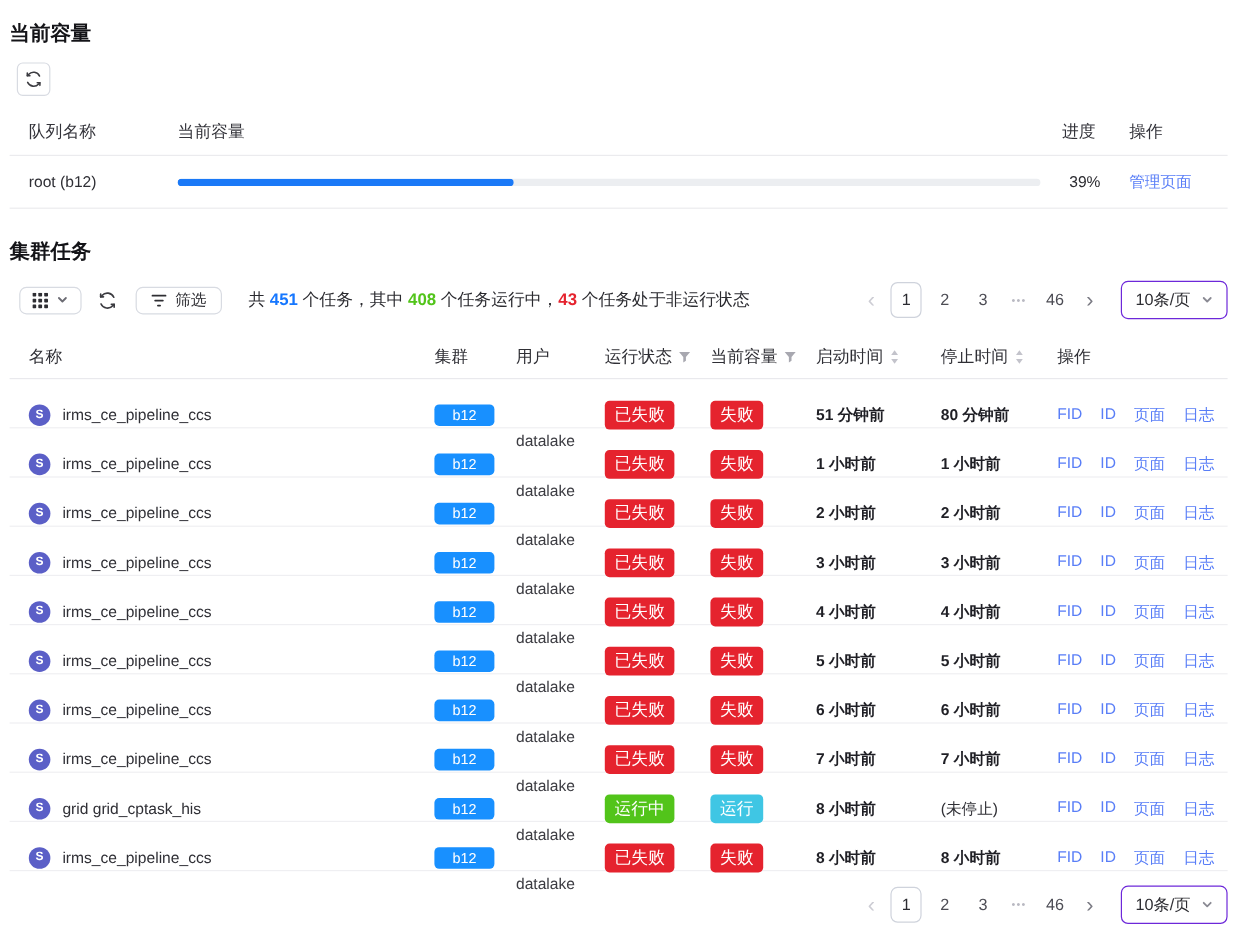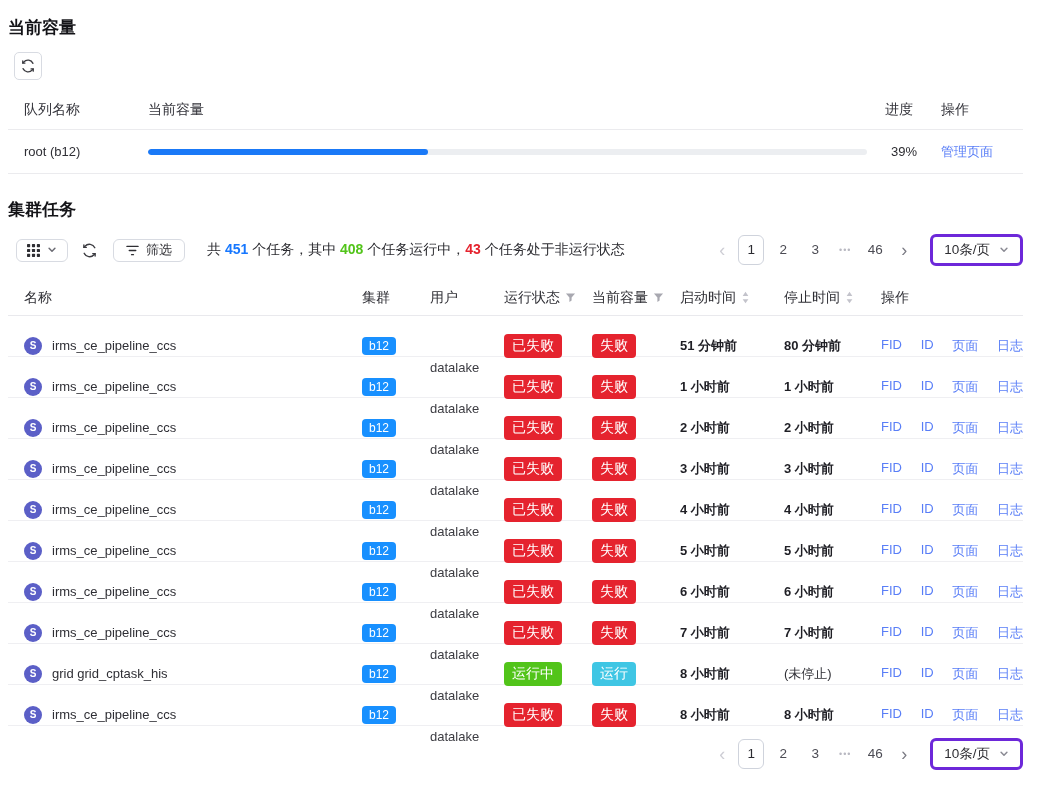--- a/index.html
+++ b/index.html
@@ -53,46 +53,46 @@
 
   
   .pager { margin-left: auto; display: flex; align-items: center; gap: 6px; }
   .pg-arrow { font-size: 18px; line-height: 30px; color: #7b7b84; width: 20px; text-align: center;
     cursor: pointer; user-select: none; }
   .pg-arrow.disabled { color: #cdcdd4; cursor: default; }
   .pg-num { min-width: 26px; height: 30px; line-height: 30px; text-align: center; font-size: 13.5px;
     color: #4c4c54; cursor: pointer; border-radius: 6px; }
   .pg-num.current { border: 1px solid #cfd3dc; line-height: 28px; color: #2b2b31; font-weight: 500; background: #fff; }
   .pg-ellipsis { color: #b9b9c2; font-size: 9px; letter-spacing: 1px; width: 22px; text-align: center; cursor: pointer; }
-  .size-select { margin-left: 10px; height: 32px; border: 3px solid #6d28d9; border-radius: 6px;
+  .size-select { margin-left: 10px; height: 32px; border: 1px solid #6d28d9; border-radius: 6px;
     display: inline-flex; align-items: center; gap: 9px; padding: 0 11px; font-size: 13.5px;
     color: #2e2e33; cursor: pointer; background: #fff; }
 
   
   .ttable { margin-top: 14px; }
   .thead, .trow {
     display: grid; grid-template-columns: 354px 68px 74px 88px 88px 104px 89px 1fr;
     align-items: center;
   }
   .thead { height: 36px; border-bottom: 1px solid #e9e9ed; font-size: 14px; font-weight: 500; color: #2f2f35; }
   .th { display: flex; align-items: center; gap: 5px; }
   .trow { height: 41px; border-bottom: 1px solid #efeff2; font-size: 13px; }
   .td-name { display: flex; align-items: center; gap: 10px; padding-left: 16px; }
   .avatar { width: 18px; height: 18px; border-radius: 50%; background: #5b5fc7; color: #fff;
     font-size: 10px; font-weight: 700; display: inline-flex; align-items: center; justify-content: center; flex: none; }
   .tname { color: #2f2f35; }
-  .cluster-badge { background: #1890ff; color: #fff; font-size: 12px; padding: 2px 7px; border-radius: 4px; }
+  .cluster-badge { background: #1890ff; color: #fff; font-size: 12px; padding: 2px 15px; border-radius: 4px; }
   .tuser { color: #3c3c42; margin-top: 44px; }
   .pill { color: #fff; font-size: 14px; padding: 3px 8px; border-radius: 4px; display: inline-block; white-space: nowrap; }
   .st-red { background: #e5232e; }
   .st-green { background: #52c41a; }
   .st-cyan { background: #3fc6e4; }
   .ttime { font-weight: 600; color: #1f1f25; }
   .ttime.plain { font-weight: 400; color: #2f2f35; }
-  .tactions { display: flex; gap: 5px; padding-left: 8px; justify-content: space-between; }
+  .tactions { display: flex; gap: 15px; padding-left: 8px; }
   .bottom-bar { display: flex; margin-top: 12px; }
   svg { display: block; }
 </style>
 </head>
 <body>
 
 <div class="page">
 
   <section>
     <h2 class="sec-title">当前容量</h2>

